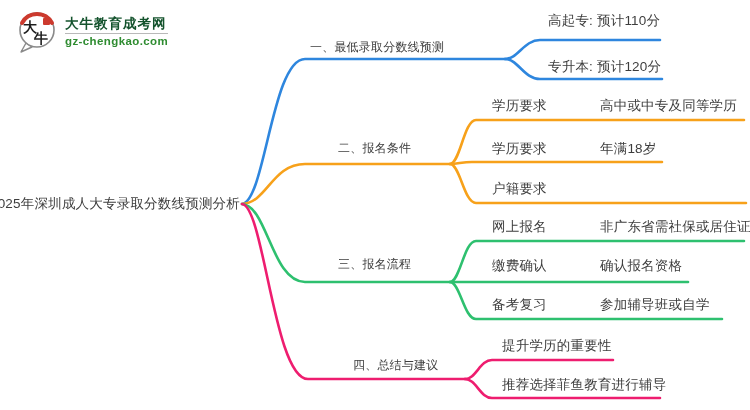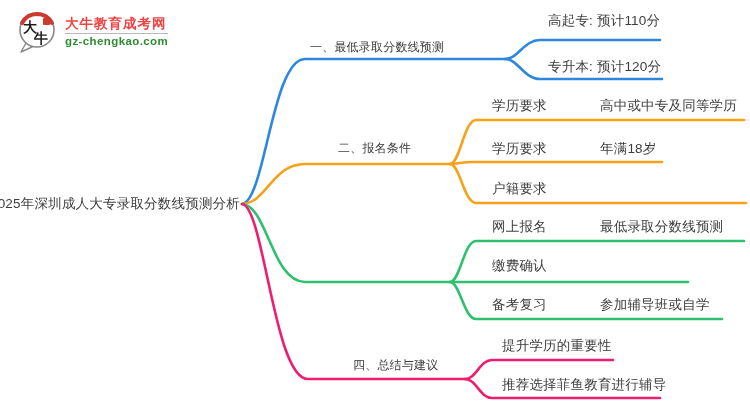--- a/index.html
+++ b/index.html
@@ -9,21 +9,21 @@
   }
   .node{
     position:absolute;white-space:nowrap;color:#3d3d3d;
     font-size:13.5px;line-height:17px;letter-spacing:0.2px;
   }
   .branch-label{font-size:12px;}
   svg.lines{position:absolute;left:0;top:0;}
   
   .logo{position:absolute;left:16px;top:10px;display:flex;align-items:center;gap:7px;}
   .logo-text{display:flex;flex-direction:column;}
-  .logo-title{color:#ef4444;font-weight:bold;font-size:13.5px;letter-spacing:1px;line-height:15px;}
+  .logo-title{color:#14532d;font-weight:bold;font-size:13.5px;letter-spacing:1px;line-height:15px;}
   .logo-divider{height:1px;background:#b9b9b9;margin:2px 0 1px 0;width:100%;}
   .logo-domain{color:#2f8c31;font-weight:bold;font-size:11.5px;letter-spacing:0.4px;line-height:13px;}
 </style>
 </head>
 <body>
 
 <div id="stage">
 
   <svg class="lines" width="750" height="410" viewBox="0 0 750 410">
     <g fill="none" stroke-width="2.6" stroke-linecap="round">
@@ -78,23 +78,25 @@
   <div class="node" style="left:548px;top:12px;">高起专: 预计110分</div>
   <div class="node" style="left:548px;top:58px;">专升本: 预计120分</div>
 
   <div class="node branch-label" style="left:338px;top:140px;">二、报名条件</div>
   <div class="node" style="left:492px;top:97px;">学历要求</div>
   <div class="node" style="left:600px;top:97px;">高中或中专及同等学历</div>
   <div class="node" style="left:492px;top:140px;">学历要求</div>
   <div class="node" style="left:600px;top:140px;">年满18岁</div>
   <div class="node" style="left:492px;top:180px;">户籍要求</div>
 
+  <div class="node branch-label" style="left:338px;top:256px;">三、报名流程</div>
   <div class="node" style="left:492px;top:218px;">网上报名</div>
-  <div class="node" style="left:600px;top:218px;">最低录取分数线预测</div>
+  <div class="node" style="left:600px;top:218px;">非广东省需社保或居住证</div>
   <div class="node" style="left:492px;top:257px;">缴费确认</div>
+  <div class="node" style="left:600px;top:257px;">确认报名资格</div>
   <div class="node" style="left:492px;top:296px;">备考复习</div>
   <div class="node" style="left:600px;top:296px;">参加辅导班或自学</div>
 
   <div class="node branch-label" style="left:353px;top:357px;">四、总结与建议</div>
   <div class="node" style="left:502px;top:337px;">提升学历的重要性</div>
   <div class="node" style="left:502px;top:376px;">推荐选择菲鱼教育进行辅导</div>
 
 </div>
 
 </body></html>

